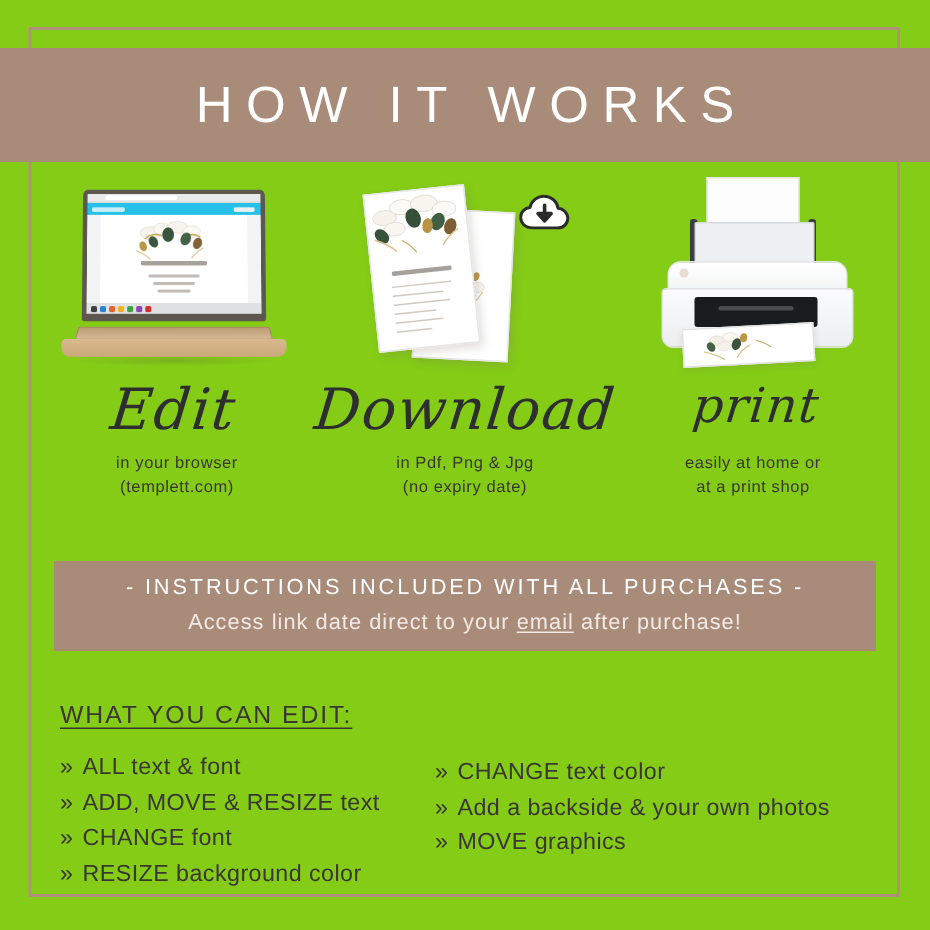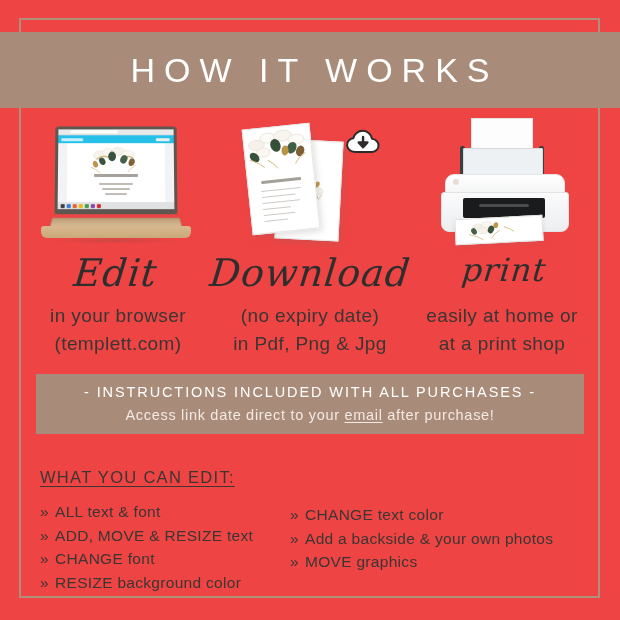--- a/index.html
+++ b/index.html
@@ -2,21 +2,21 @@
 <html><head>
 <meta charset="utf-8">
 <title>How It Works</title>
 <style>
   html,body{margin:0;padding:0;}
   body{
     width:620px;height:620px;overflow:hidden;background:#ffffff;
     font-family:"Liberation Sans",sans-serif;
     -webkit-font-smoothing:antialiased;
   }
-  .page{position:relative;width:620px;height:620px;background:#ef4444;}
+  .page{position:relative;width:620px;height:620px;background:#84cc16;}
 
   
   .frame{
     position:absolute;left:19px;top:18px;width:581px;height:580px;
     border:2px solid #b08f7d;box-sizing:border-box;pointer-events:none;
   }
 
   
   .banner{
     position:absolute;left:0;top:32px;width:620px;height:76px;
@@ -43,21 +43,21 @@
   .script.sm{font-size:32px;}
 
   
   .captions{
     position:absolute;left:22px;top:302px;width:576px;
     display:flex;
   }
   .caption{
     flex:1;text-align:center;color:#3a3633;
     font-family:"Liberation Sans",sans-serif;
-    font-size:19px;line-height:1.45;letter-spacing:.4px;font-weight:400;
+    font-size:11px;line-height:1.45;letter-spacing:.4px;font-weight:400;
   }
 
   
   .instr{
     position:absolute;left:36px;top:374px;width:548px;height:60px;
     background:#a98b7a;display:flex;flex-direction:column;
     align-items:center;justify-content:center;
   }
   .instr-line1{
     color:#ffffff;font-size:14.5px;letter-spacing:1.9px;font-weight:400;
@@ -328,22 +328,22 @@
       <div class="script sm">print</div>
     </div>
   </div>
 
   <div class="captions">
     <div class="caption">
       <div>in your browser</div>
       <div>(templett.com)</div>
     </div>
     <div class="caption">
+      <div>in Pdf, Png &amp; Jpg</div>
       <div>(no expiry date)</div>
-      <div>in Pdf, Png &amp; Jpg</div>
     </div>
     <div class="caption">
       <div>easily at home or</div>
       <div>at a print shop</div>
     </div>
   </div>
 
   <div class="instr">
     <div class="instr-line1">- INSTRUCTIONS INCLUDED WITH ALL PURCHASES -</div>
     <div class="instr-line2"><span>Access link date direct to your </span><u>email</u><span> after purchase!</span></div>

